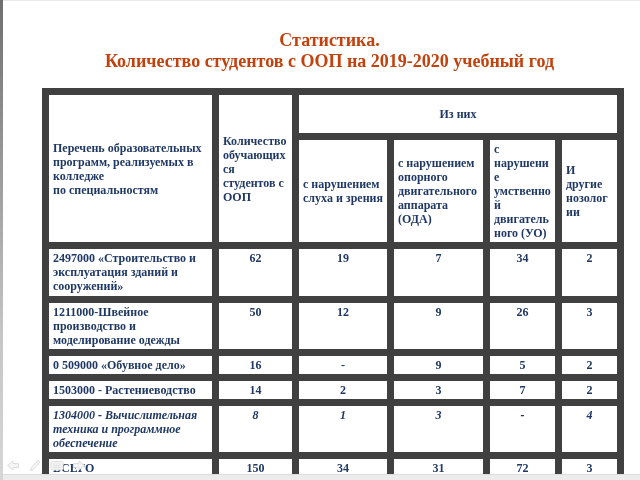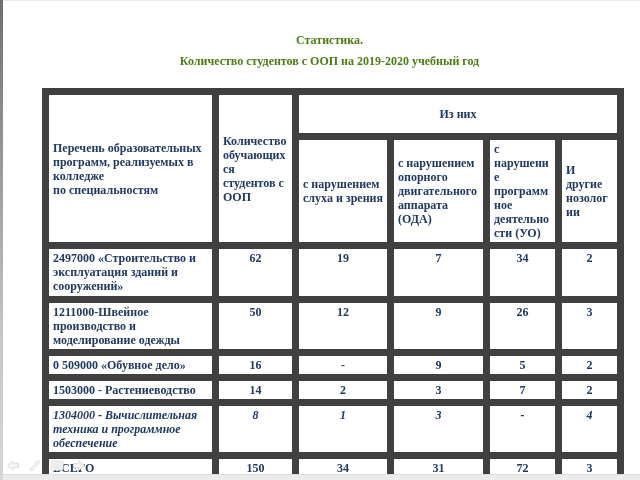--- a/index.html
+++ b/index.html
@@ -34,23 +34,23 @@
     left: 0; bottom: 0;
     width: 640px; height: 5px;
     background: #ececec;
     border-top: 1px solid #dddddd;
   }
   .title {
     position: absolute;
     left: 42px; top: 30px;
     width: 575px;
     text-align: center;
-    color: #4d7c0f;
+    color: #c2410c;
     font-weight: bold;
-    font-size: 12px;
+    font-size: 18px;
     line-height: 21px;
   }
   table.stats {
     position: absolute;
     left: 42px; top: 88px;
     width: 575px;
     border-collapse: collapse;
     table-layout: fixed;
     color: #1f3864;
     font-weight: bold;
@@ -114,21 +114,21 @@
     <tbody>
       <tr class="r-group">
         <td rowspan="2" class="hdr prewrap">Перечень образовательных программ, реализуемых в колледже
 по специальностям</td>
         <td rowspan="2" class="hdr">Количество обучающихся  студентов  с ООП</td>
         <td colspan="4" class="group-hdr">Из них</td>
       </tr>
       <tr class="r-sub">
         <td class="hdr">с нарушением слуха и зрения</td>
         <td class="hdr">с нарушением опорного двигательного аппарата (ОДА)</td>
-        <td class="hdr">с нарушение программное деятельности (УО)</td>
+        <td class="hdr">с нарушение умственной двигательного (УО)</td>
         <td class="hdr">И другие нозологии</td>
       </tr>
 
       <tr class="r-d0">
         <td class="prog">2497000 «Строительство и эксплуатация зданий и сооружений»</td>
         <td class="num">62</td>
         <td class="num">19</td>
         <td class="num">7</td>
         <td class="num">34</td>
         <td class="num">2</td>

